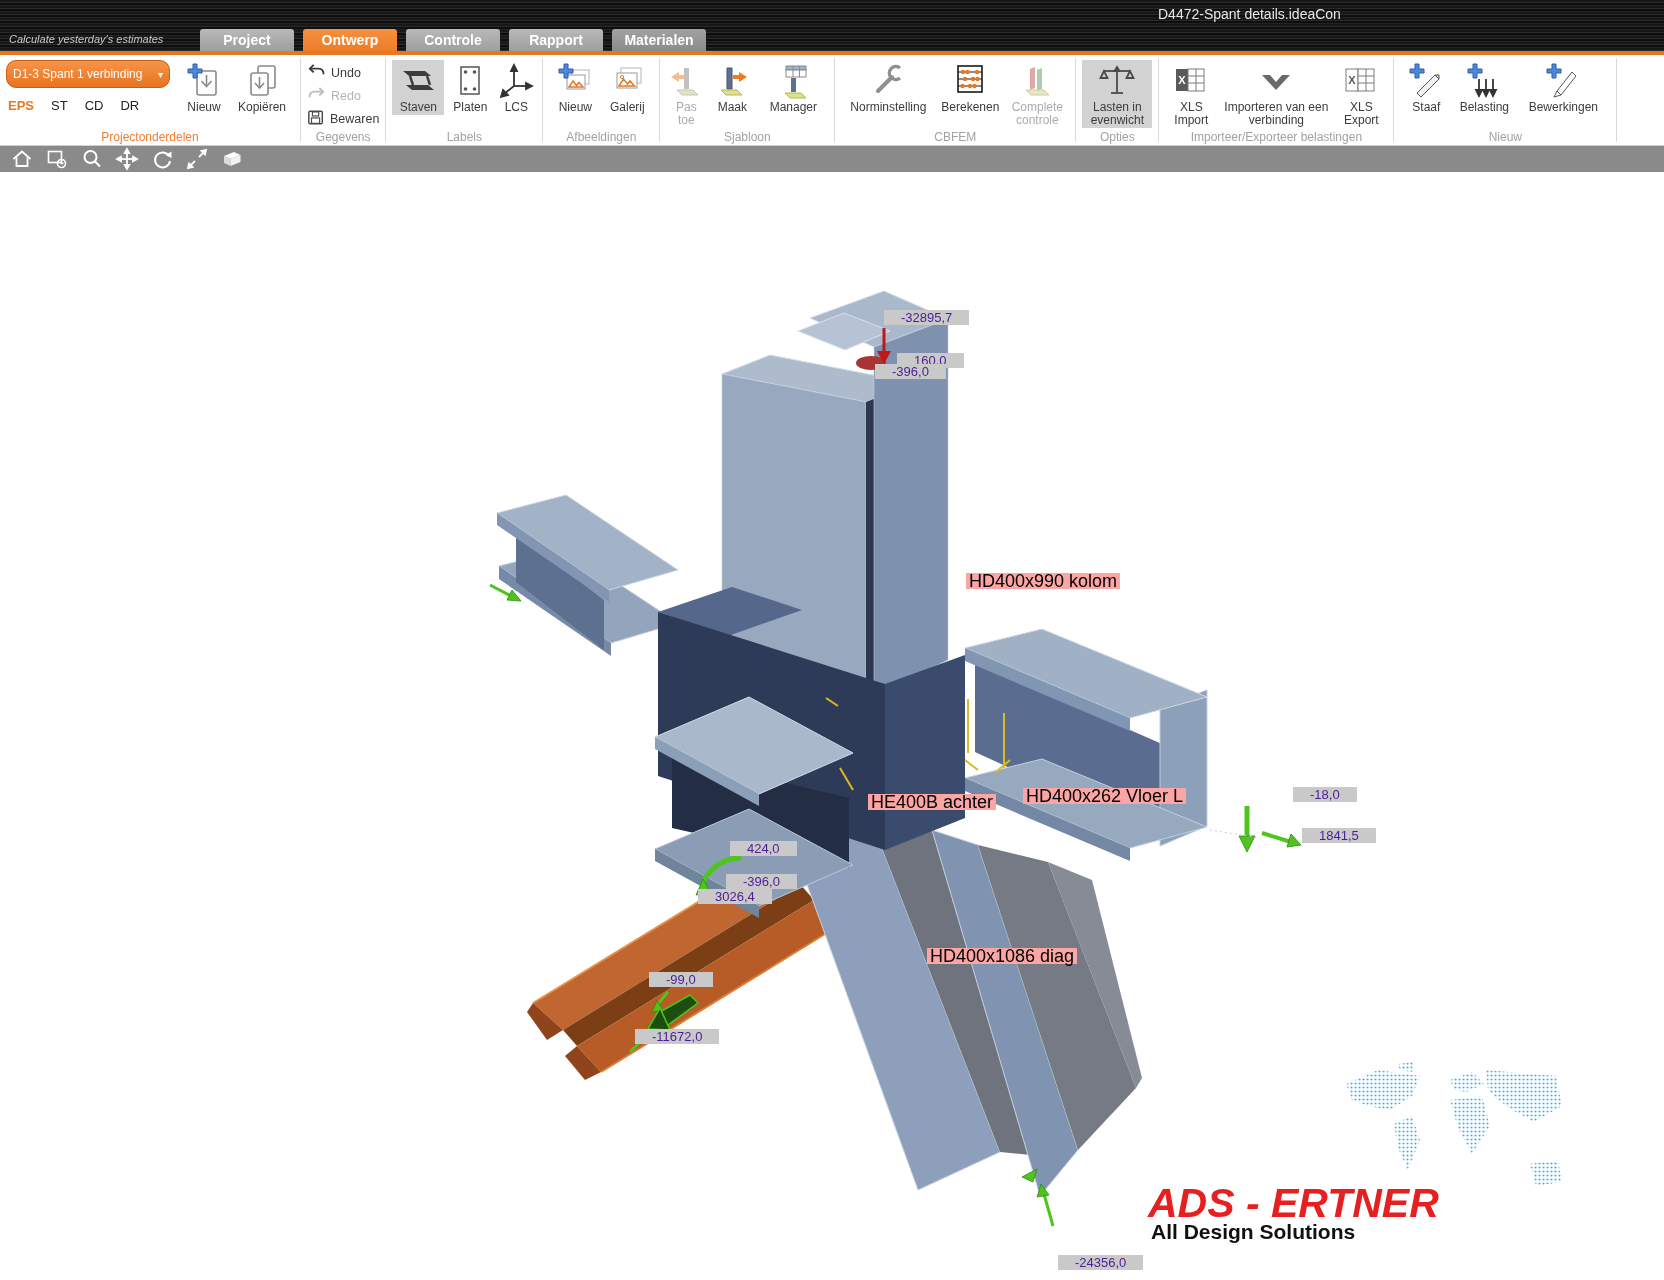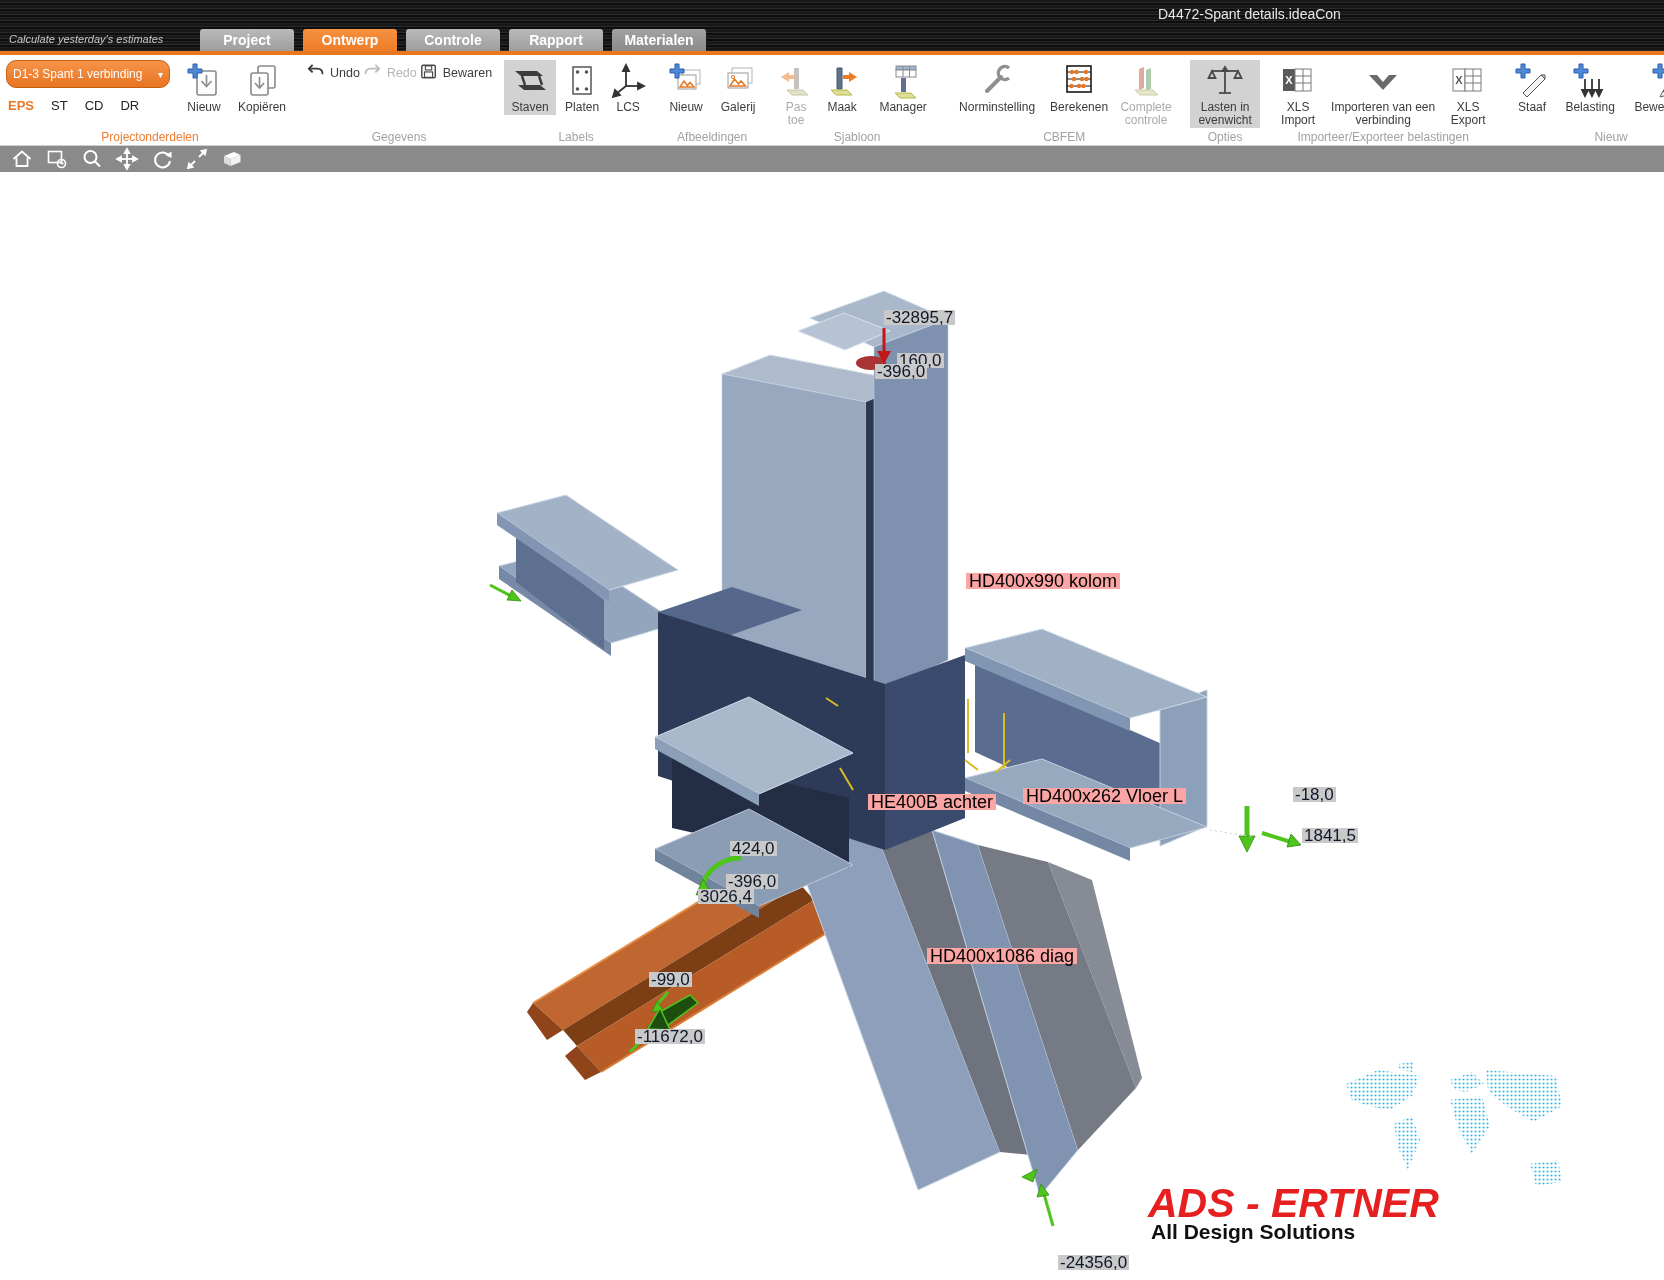--- a/index.html
+++ b/index.html
@@ -38,36 +38,36 @@
   .rbtn .ric{height:40px;display:flex;align-items:center;justify-content:center;}
   .rbtn.selected{background:#d2d2d2;}
   .rbtn.disabled{color:#ababab;}
   .w44{width:46px;} .w34{width:34px;} .w58{width:58px;} .w84{width:88px;} .w110{width:112px;} .w64{width:64px;}
   .projcol{display:flex;flex-direction:column;margin-right:8px;}
   .pdrop{width:150px;height:26px;background:linear-gradient(#f6944a,#e87420);color:#fff;
     font-size:12px;display:flex;align-items:center;padding:0 6px;border:1px solid #c55f12;border-radius:10px;}
   .pdrop .dd{margin-left:auto;font-size:10px;}
   .modes{display:flex;gap:17px;margin:10px 2px 0 2px;font-size:13px;color:#222;}
   .modes .m0{color:#e87722;font-weight:bold;}
-  .stack{display:flex;flex-direction:row;gap:3px;margin-top:3px;}
+  .stack{display:flex;flex-direction:column;gap:3px;margin-top:3px;}
   .sbtn{display:flex;align-items:center;gap:5px;font-size:12.5px;color:#3c3c3c;}
   .sbtn.disabled{color:#b5b5b5;}
 
   
   .navbar{position:absolute;top:146px;left:0;width:1664px;height:26px;background:#8a8a8a;
     display:flex;align-items:center;gap:11px;padding-left:10px;}
   .nbtn{width:24px;height:24px;display:flex;align-items:center;justify-content:center;}
 
   
   .viewport{position:absolute;top:172px;left:0;width:1664px;height:1108px;background:#fff;}
   .modelsvg{position:absolute;top:0;left:0;}
   .mlabel{position:absolute;background:#fca5a5;color:#000;font-size:18px;line-height:16px;
     padding:0 3px;white-space:nowrap;}
-  .llabel{position:absolute;background:#c9c9c9;color:#0f172a;font-size:17px;line-height:15px;
-    padding:0 2px;white-space:nowrap;}
+  .llabel{position:absolute;background:#c9c9c9;color:#4c1d95;font-size:13px;line-height:15px;
+    padding:0 17px;white-space:nowrap;}
   .wm-title{position:absolute;left:1148px;top:1008px;font-size:41px;font-weight:bold;
     font-style:italic;color:#e62020;white-space:nowrap;}
   .wm-sub{position:absolute;left:1151px;top:1048px;font-size:21px;font-weight:bold;color:#101010;white-space:nowrap;}
   .mapwrap{position:absolute;left:1338px;top:890px;}
 </style>
 </head>
 <body>
 
 <div class="titlebar">
   <div class="tagline">Calculate yesterday's estimates</div>

